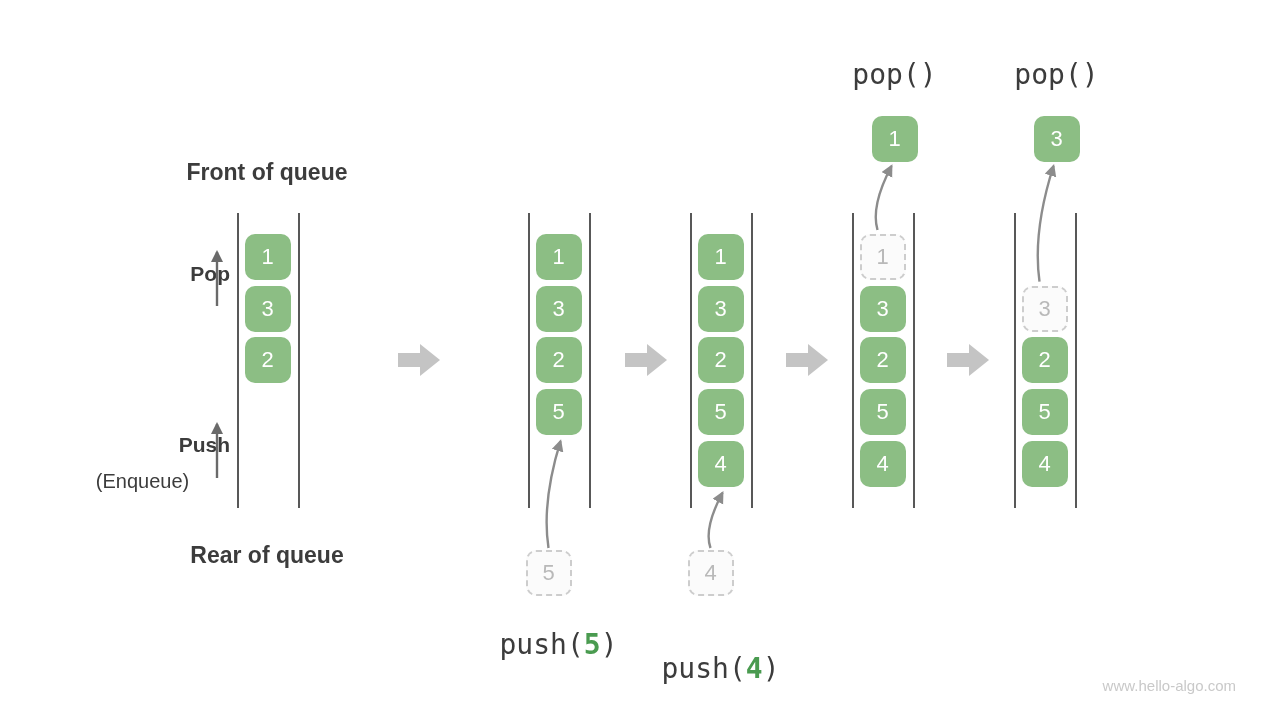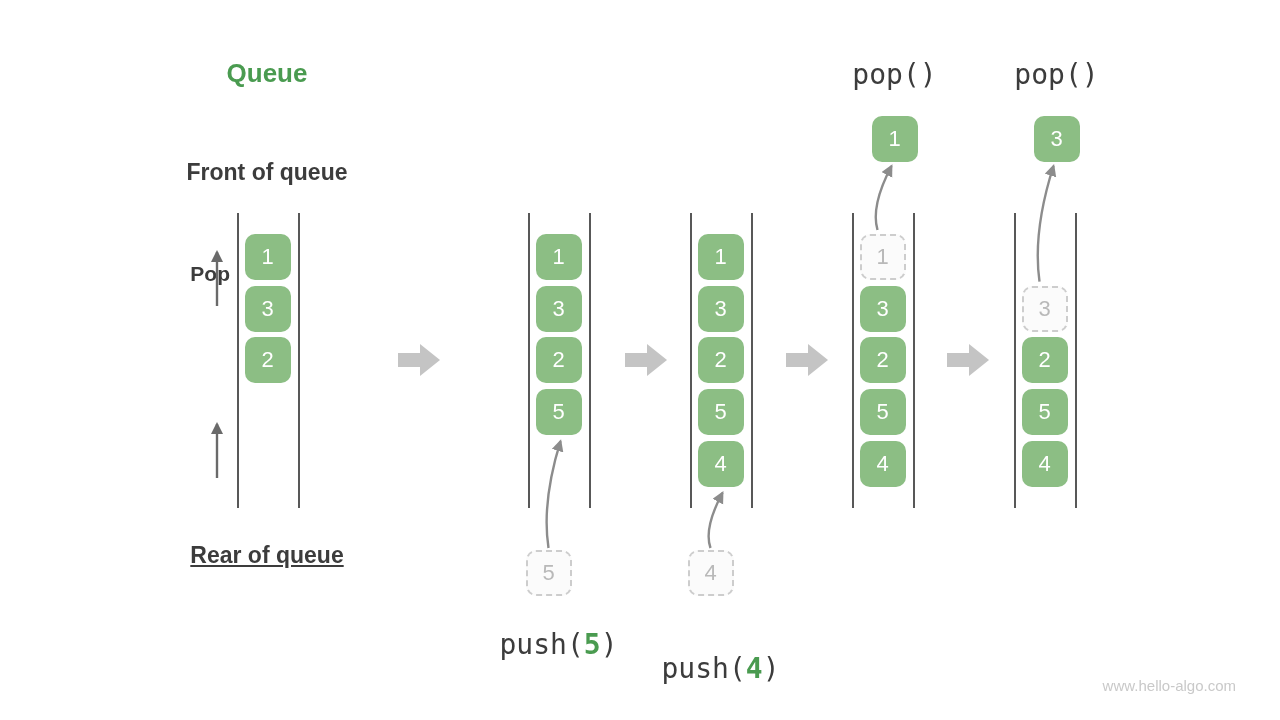--- a/index.html
+++ b/index.html
@@ -11,21 +11,21 @@
   .abs { position:absolute; }
   #title {
     left:187px; top:58px; width:160px; text-align:center;
     font-size:26px; font-weight:bold; color:var(--title-green,#4a9b50);
   }
   .side-caption {
     width:220px; text-align:center; color:var(--dark-text,#3c3c3c);
     font-size:23px; font-weight:bold;
   }
   #front-caption { left:157px; top:159px; }
-  #rear-caption  { left:157px; top:542px;text-decoration:underline; }
+  #rear-caption  { left:157px; top:542px; }
   .op-side-label {
     left:55px; width:175px; text-align:center; color:var(--dark-text,#3c3c3c);
     font-size:20px; line-height:37px;
   }
   .op-side-label .main { font-weight:bold; font-size:21px;text-align:right; }
   #pop-side-label  { top:255px; }
   #push-side-label { top:426px; }
   .wall { position:absolute; width:1.5px; background:var(--wall,#585858); }
   .cell {
     position:absolute; width:46px; height:46px; border-radius:10px;
@@ -48,28 +48,31 @@
     right:44px; top:677px; font-family:Liberation Sans, sans-serif;
     font-size:15px; color:var(--watermark,#c9c9c9);
   }
   #arrow-layer { position:absolute; left:0; top:0; pointer-events:none; }
 </style>
 </head>
 <body>
 
 <div id="diagram">
 
-  <div id="title" class="abs">Queue</div>
 
   <div id="front-caption" class="abs side-caption">Front of queue</div>
 
   <div id="pop-side-label" class="abs op-side-label">
     <div class="main">Pop</div>
   </div>
 
+  <div id="push-side-label" class="abs op-side-label">
+    <div class="main">Push</div>
+    <div class="sub">(Enqueue)</div>
+  </div>
 
   <div id="rear-caption" class="abs side-caption">Rear of queue</div>
 
   <div id="columns">
       <div class="wall" style="left: 237px; top: 213px; height: 295px;"></div>
       <div class="wall" style="left: 298px; top: 213px; height: 295px;"></div>
       <div class="cell solid" style="left: 244.5px; top: 234px;">1</div>
       <div class="cell solid" style="left: 244.5px; top: 285.7px;">3</div>
       <div class="cell solid" style="left: 244.5px; top: 337.4px;">2</div>
       <div class="wall" style="left: 528px; top: 213px; height: 295px;"></div>

